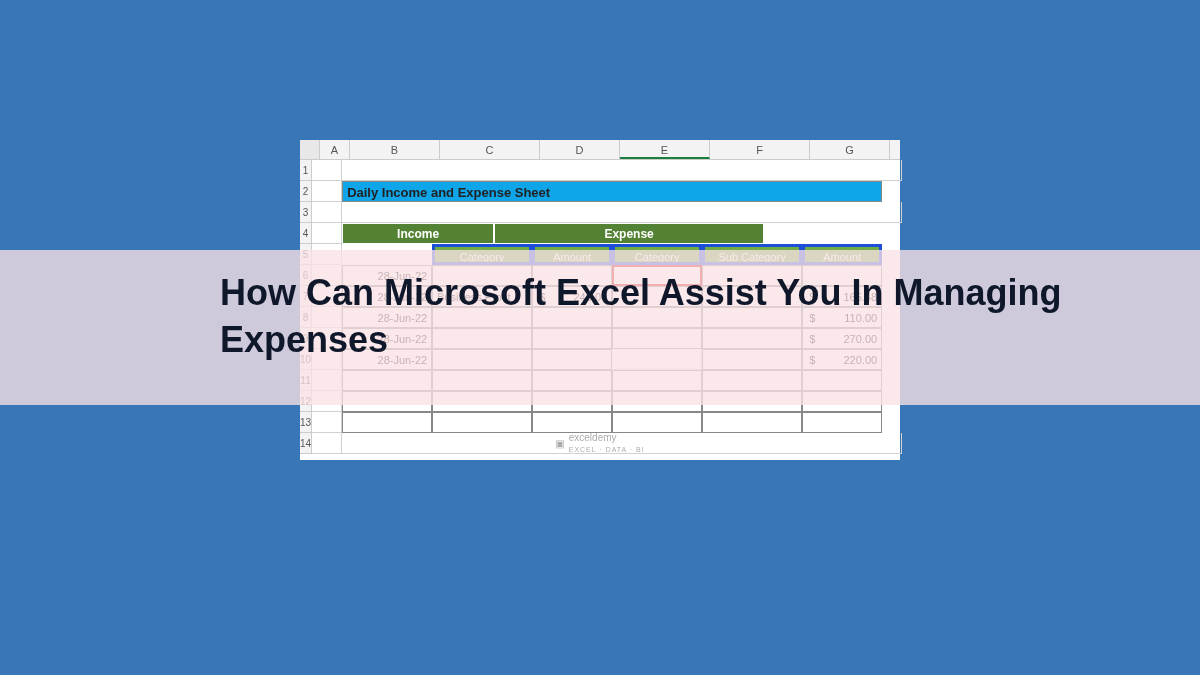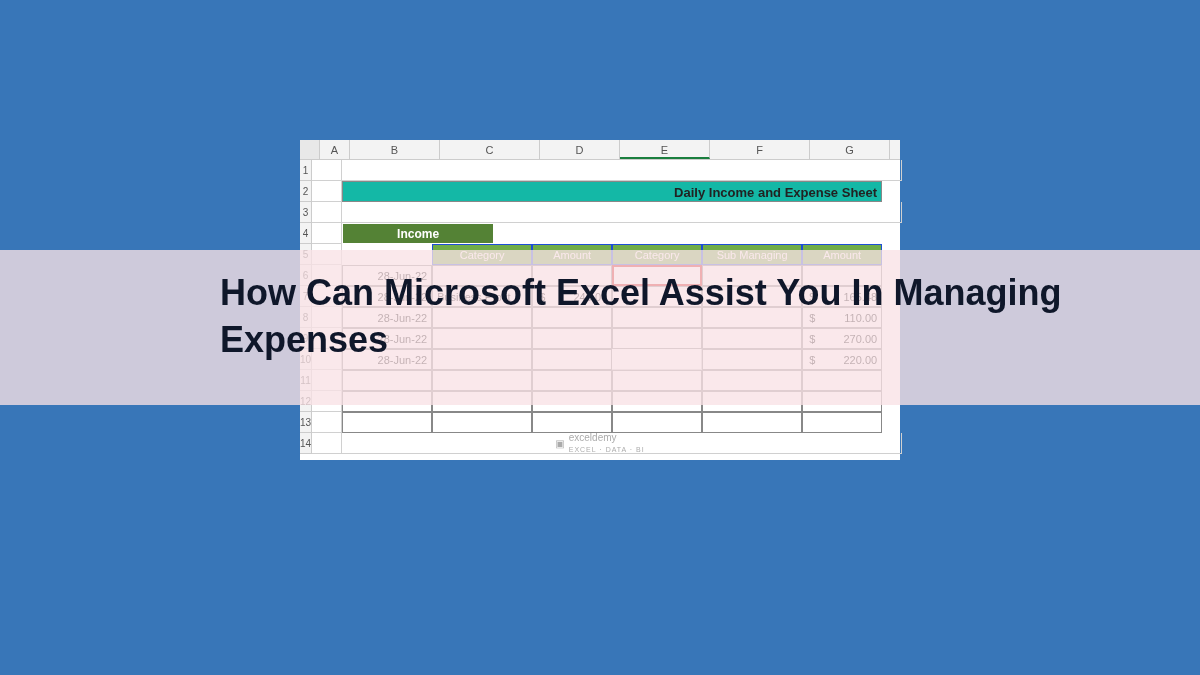--- a/index.html
+++ b/index.html
@@ -14,23 +14,23 @@
     .col-D { width: 80px; }
     .col-E { width: 90px; border-bottom: 2px solid #1a7e3e; }
     .col-F { width: 100px; }
     .col-G { width: 80px; }
     .grid-body { display: flex; }
     .row-headers { width: 20px; }
     .row-h { height: 21px; line-height: 21px; font-size: 10px; text-align: center; border-right: 1px solid #ccc; border-bottom: 1px solid #ccc; background: #f3f3f3; color: #555; }
     .grid { flex: 1; position: relative; }
     .grid-row { display: flex; height: 21px; }
     .cell { border-right: 1px solid #d0d0d0; border-bottom: 1px solid #d0d0d0; font-size: 11px; padding: 2px 4px; line-height: 17px; overflow: hidden; white-space: nowrap; }
-    .title-row { background: #14b8a6; text-align: right; font-weight: bold; font-size: 13px; color: #222; border: 1px solid #888; width: 570px; }
+    .title-row { background: #0ea5e9; text-align: left; font-weight: bold; font-size: 13px; color: #222; border: 1px solid #888; width: 570px; }
     .hdr-merge { background: #548235; color: #fff; font-weight: bold; text-align: center; border: 1px solid #fff; font-size: 12px; }
-    .sub-hdr { background: #70ad47; color: #fff; text-align: center; font-size: 11px; border: 1px solid #1d4ed8; }
+    .sub-hdr { background: #70ad47; color: #fff; text-align: center; font-size: 11px; border: 3px solid #1d4ed8; }
     .data-cell { border: 1px solid #888; }
     .date { text-align: right; }
     .amt { display: flex; justify-content: space-between; }
     .dollar { padding-left: 2px; }
     .dropdown-cell { border: 2px solid #cc0000; position: relative; }
     .watermark { position: absolute; left: 50%; transform: translateX(-50%); bottom: 6px; color: #888; font-size: 10px; display: flex; align-items: center; gap: 4px; opacity: 0.7; }
     .watermark-sub { font-size: 7px; letter-spacing: 1px; }
     .overlay-band { position: absolute; left: 0; top: 250px; width: 1200px; height: 155px; background: rgba(248, 225, 230, 0.78); }
     .overlay-title { position: absolute; left: 220px; top: 270px; font-size: 36px; font-weight: bold; color: #0f172a; line-height: 1.3; }
   </style>
@@ -78,29 +78,30 @@
       </div>
 
       <div class="grid-row">
         <div class="cell col-A"></div>
         <div class="cell" style="width:560px"></div>
       </div>
 
       <div class="grid-row">
         <div class="cell col-A"></div>
         <div class="cell hdr-merge" style="width:152px">Income</div>
+        <div class="cell hdr-merge" style="width:270px">Expense</div>
       </div>
 
       <div class="grid-row">
         <div class="cell col-A"></div>
         <div class="col-B"></div>
         <div class="cell sub-hdr col-C">Category</div>
         <div class="cell sub-hdr col-D">Amount</div>
         <div class="cell sub-hdr col-E">Category</div>
-        <div class="cell sub-hdr col-F">Sub Managing</div>
+        <div class="cell sub-hdr col-F">Sub Category</div>
         <div class="cell sub-hdr col-G">Amount</div>
       </div>
 
       <div class="grid-row">
         <div class="cell col-A"></div>
         <div class="cell data-cell col-B date">28-Jun-22</div>
         <div class="cell data-cell col-C"></div>
         <div class="cell data-cell col-D"></div>
         <div class="cell data-cell col-E dropdown-cell" style="position:relative">
           

